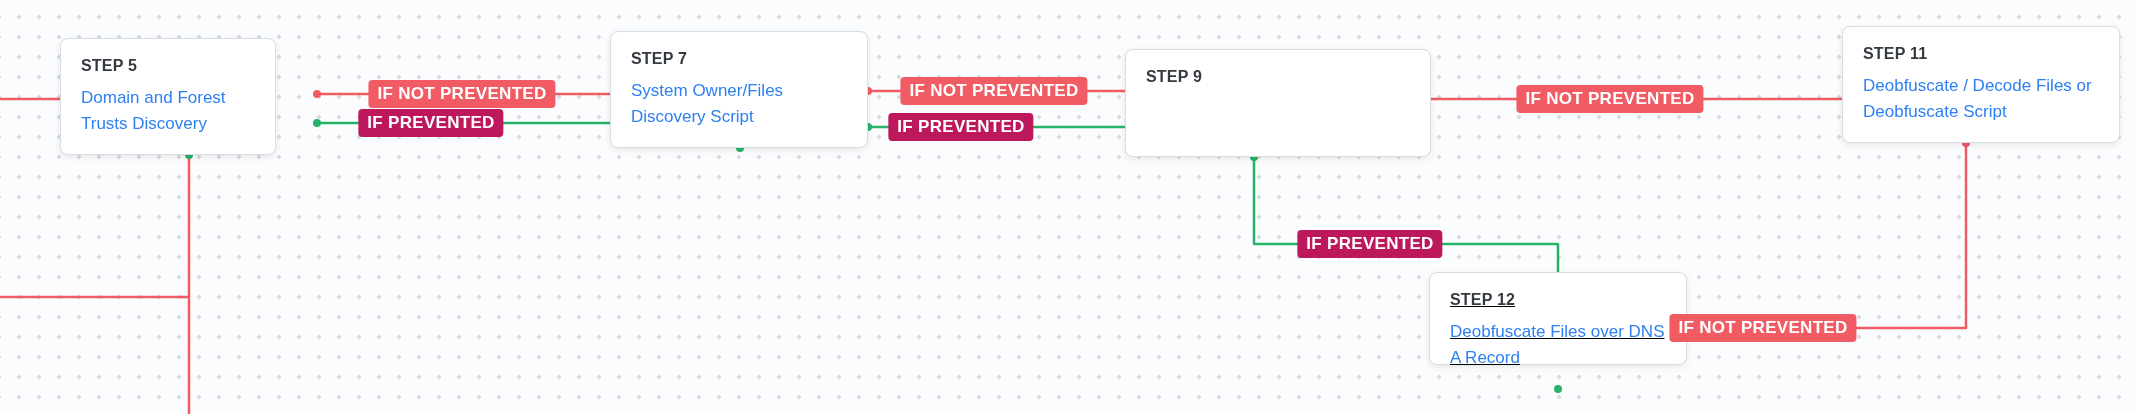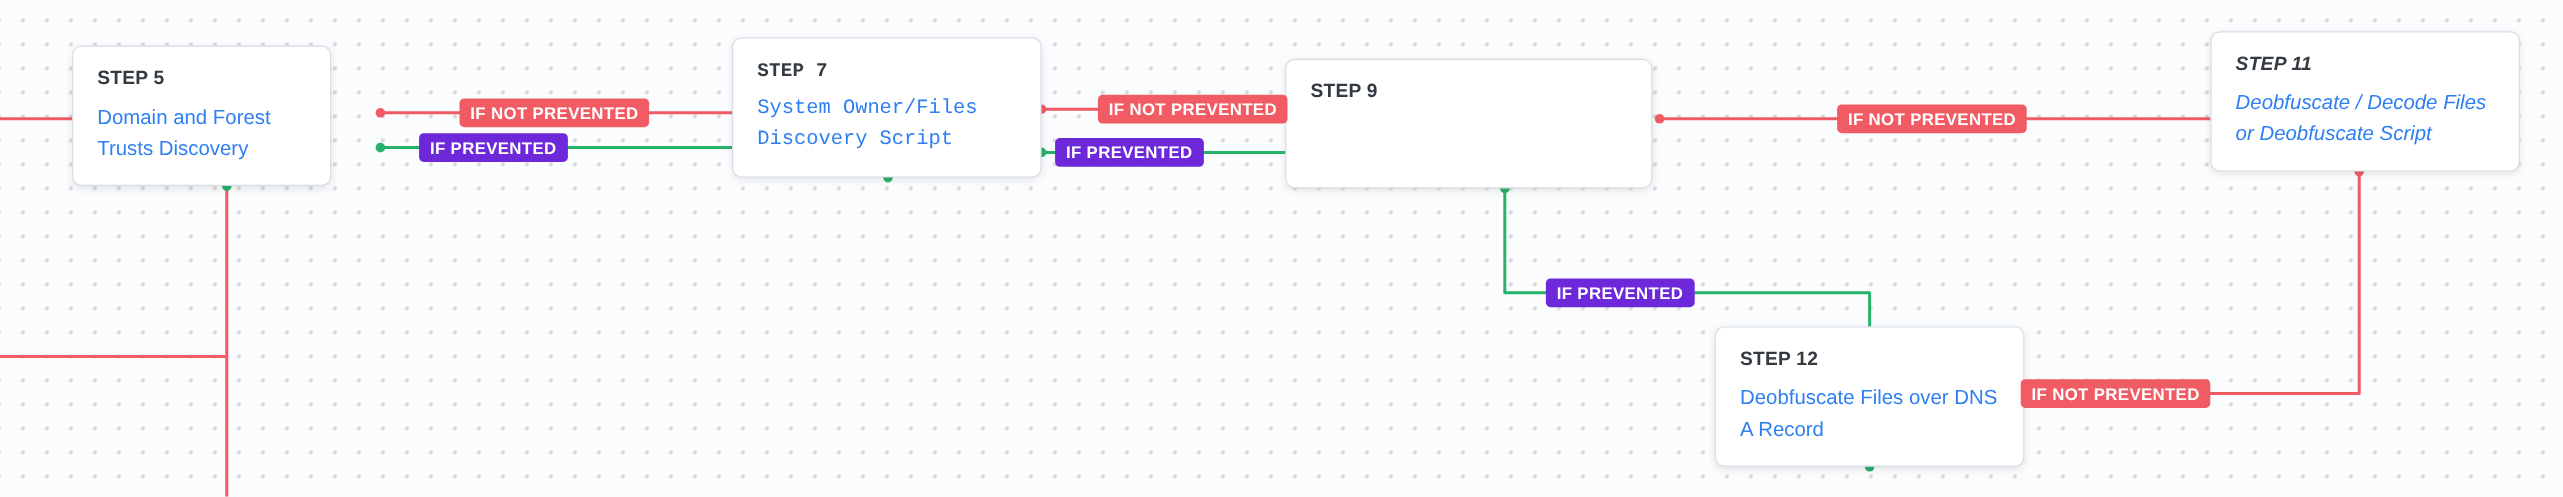--- a/index.html
+++ b/index.html
@@ -54,30 +54,30 @@
   .node .title {
     font-size: 17px;
     color: #2d7ff2;
     line-height: 1.55;
   }
 
   .badge {
     position: absolute;
     transform: translate(-50%, -50%);
     color: #ffffff;
-    font-size: 14px;
+    font-size: 17px;
     font-weight: 700;
     letter-spacing: 0.3px;
     padding: 4px 9px;
     border-radius: 4px;
     white-space: nowrap;
     z-index: 5;
   }
   .badge.red   { background: #f15b63; }
-  .badge.green { background: #6d28d9; }
+  .badge.green { background: #be185d; margin-left: 20px; }
 </style>
 </head>
 <body>
 
 <svg class="wires">
 
   <polyline class="wire-red" points="0,99 60,99"></polyline>
   <polyline class="wire-red" points="317,94 610,94"></polyline>
   <polyline class="wire-green" points="317,123 610,123"></polyline>
   <polyline class="wire-red" points="868,91 1125,91"></polyline>
@@ -99,35 +99,35 @@
   <circle class="dot-red" cx="1687" cy="328" r="4"></circle>
   <circle class="dot-green" cx="1558" cy="389" r="4"></circle>
   <circle class="dot-red" cx="1966" cy="143" r="4"></circle>
 </svg>
 
 <div class="node" style="left:60px; top:38px; width:216px; height:117px;">
   <div class="step">STEP 5</div>
   <div class="title">Domain and Forest Trusts Discovery</div>
 </div>
 
-<div class="node" style="left:610px; top:31px; width:258px; height:117px;font-family:Liberation Mono, monospace;">
+<div class="node" style="left:610px; top:31px; width:258px; height:117px;">
   <div class="step">STEP 7</div>
   <div class="title">System Owner/Files Discovery Script</div>
 </div>
 
-<div class="node" style="left:1071px; top:49px; width:306px; height:108px;">
+<div class="node" style="left:1125px; top:49px; width:306px; height:108px;">
   <div class="step">STEP 9</div>
 </div>
 
-<div class="node" style="left:1842px; top:26px; width:258px; height:117px;font-style:italic;">
+<div class="node" style="left:1842px; top:26px; width:278px; height:117px;">
   <div class="step">STEP 11</div>
   <div class="title">Deobfuscate / Decode Files or Deobfuscate Script</div>
 </div>
 
-<div class="node" style="left:1429px; top:272px; width:258px; height:117px;">
+<div class="node" style="left:1429px; top:272px; width:258px; height:93px;text-decoration:underline;">
   <div class="step">STEP 12</div>
   <div class="title">Deobfuscate Files over DNS A Record</div>
 </div>
 
 <div class="badge red" style="left:462px;  top:94px;">IF NOT PREVENTED</div>
 <div class="badge green" style="left:411px;  top:123px;">IF PREVENTED</div>
 <div class="badge red" style="left:994px;  top:91px;">IF NOT PREVENTED</div>
 <div class="badge green" style="left:941px;  top:127px;">IF PREVENTED</div>
 <div class="badge red" style="left:1610px; top:99px;">IF NOT PREVENTED</div>
 <div class="badge green" style="left:1350px; top:244px;">IF PREVENTED</div>

